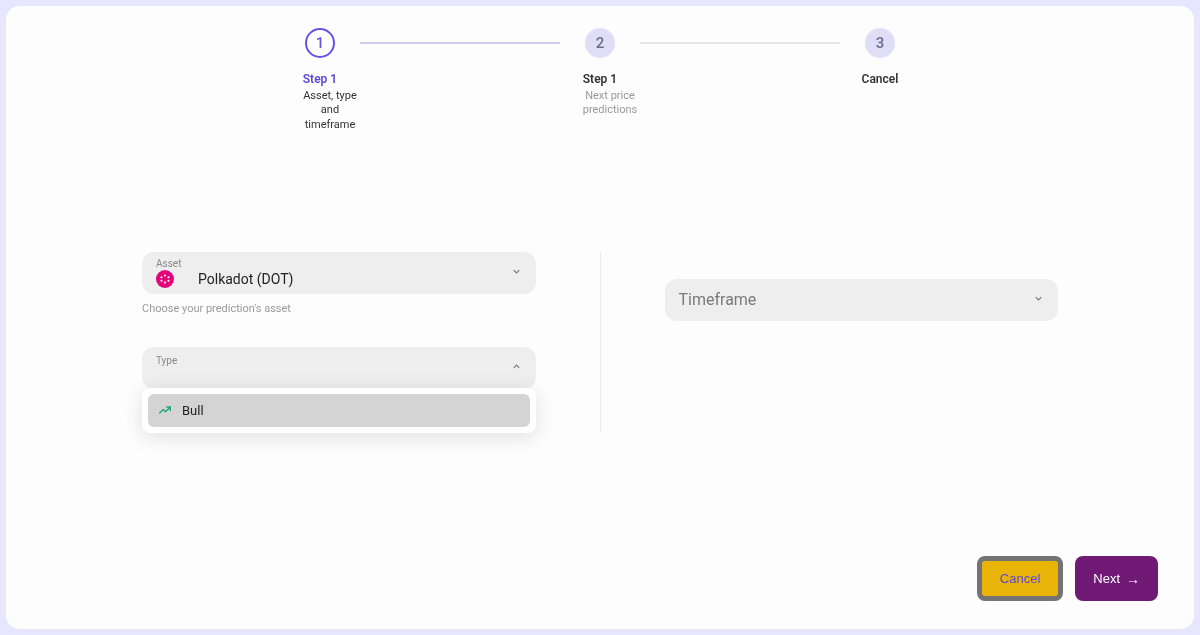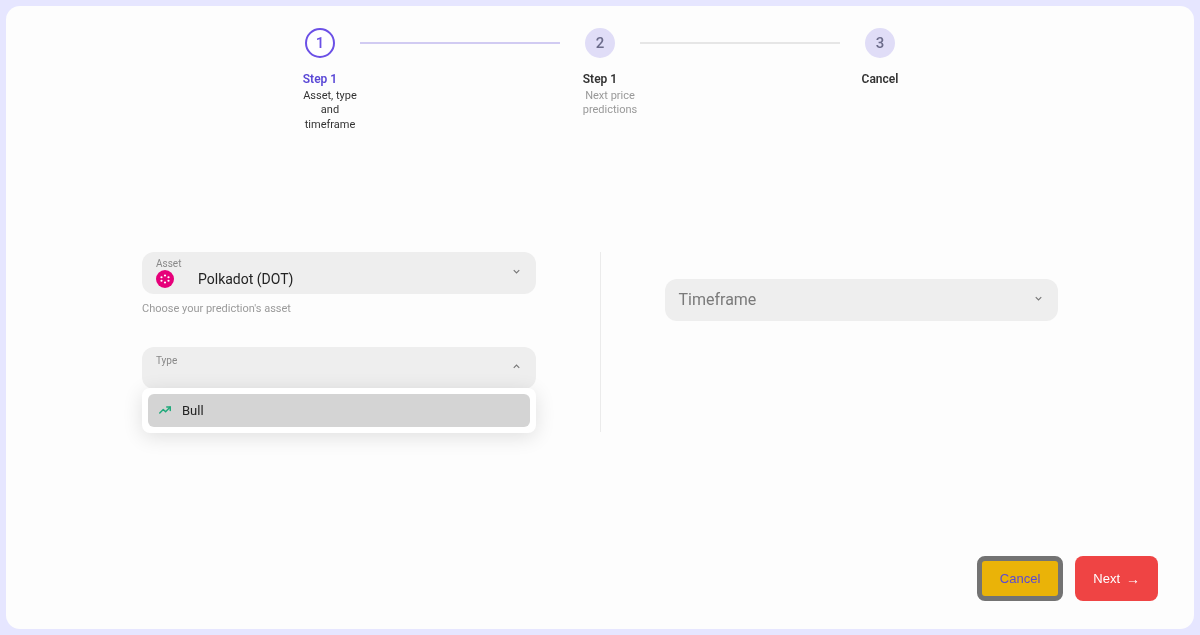--- a/index.html
+++ b/index.html
@@ -240,21 +240,21 @@
       align-items: center;
       gap: 6px;
       border: none;
     }
     .btn-secondary {
       background: #eab308;
       border: 5px solid #737373;
       color: #5a48d6;
     }
     .btn-primary {
-      background: #ef4444;
+      background: #701a75;
       color: #ffffff;
     }
     .btn-primary .arrow {
       font-size: 14px;
     }
   </style>
 </head>
 <body>
 
 <div class="outer-wrapper">

